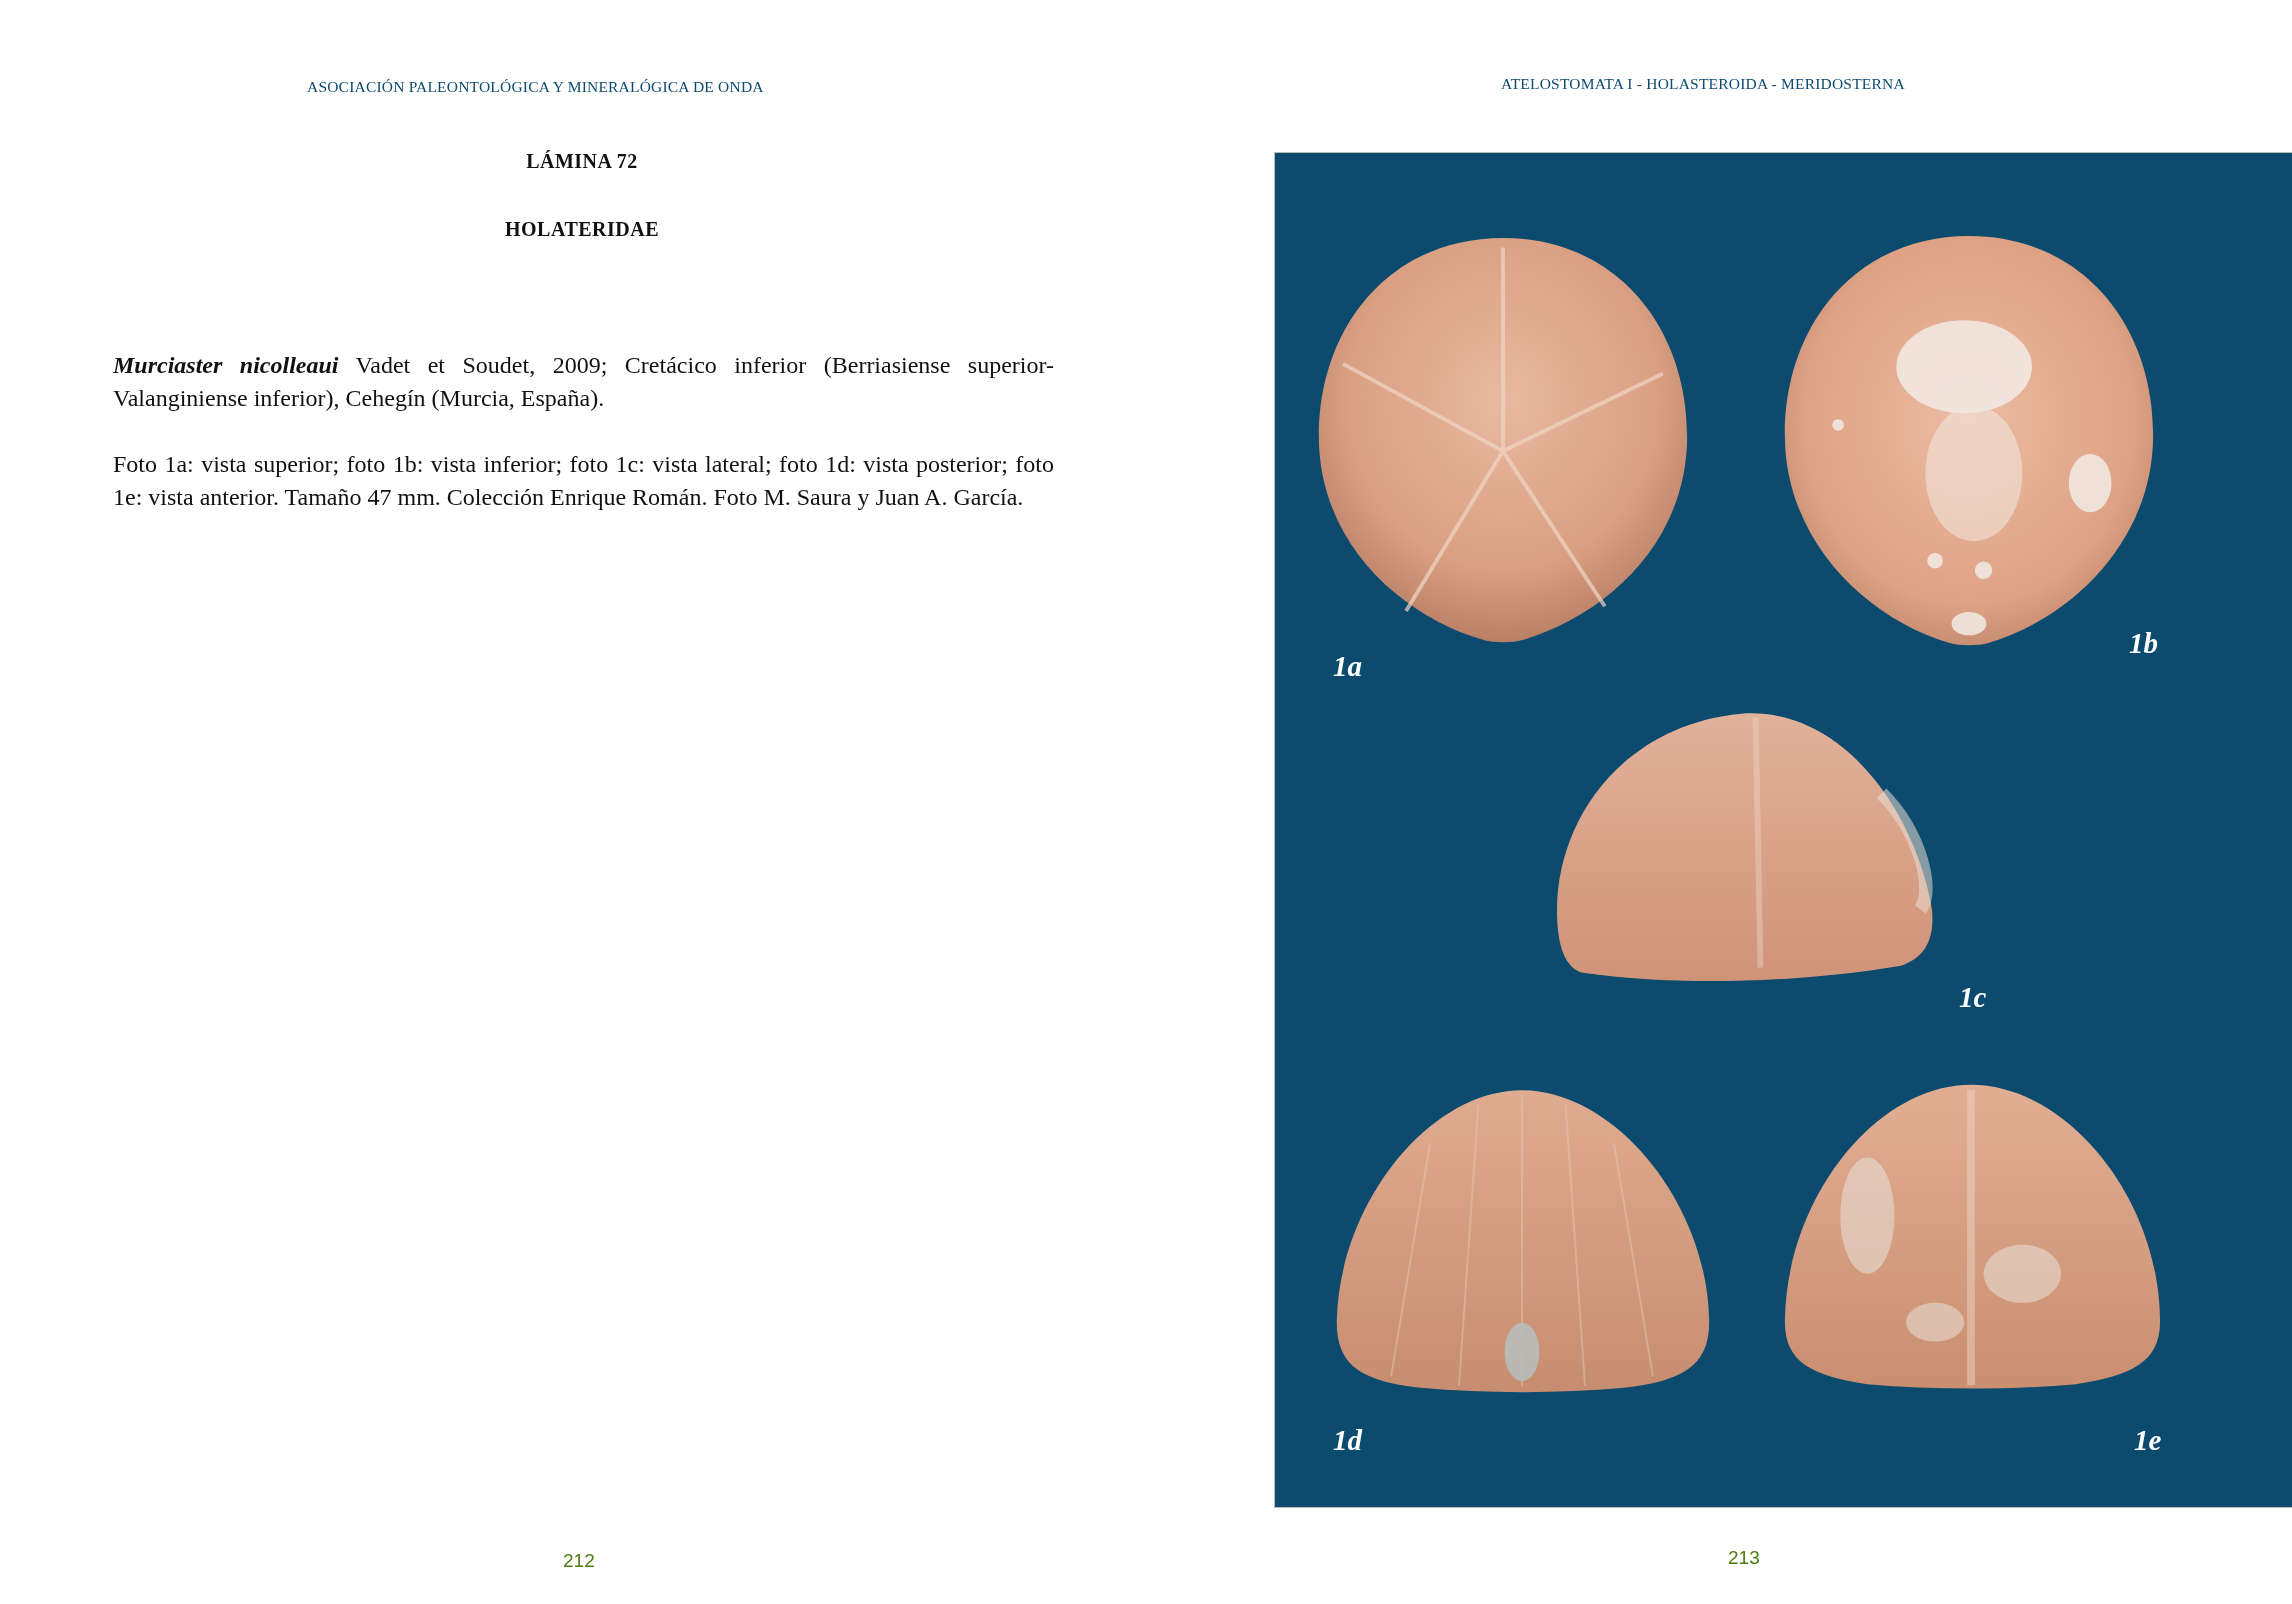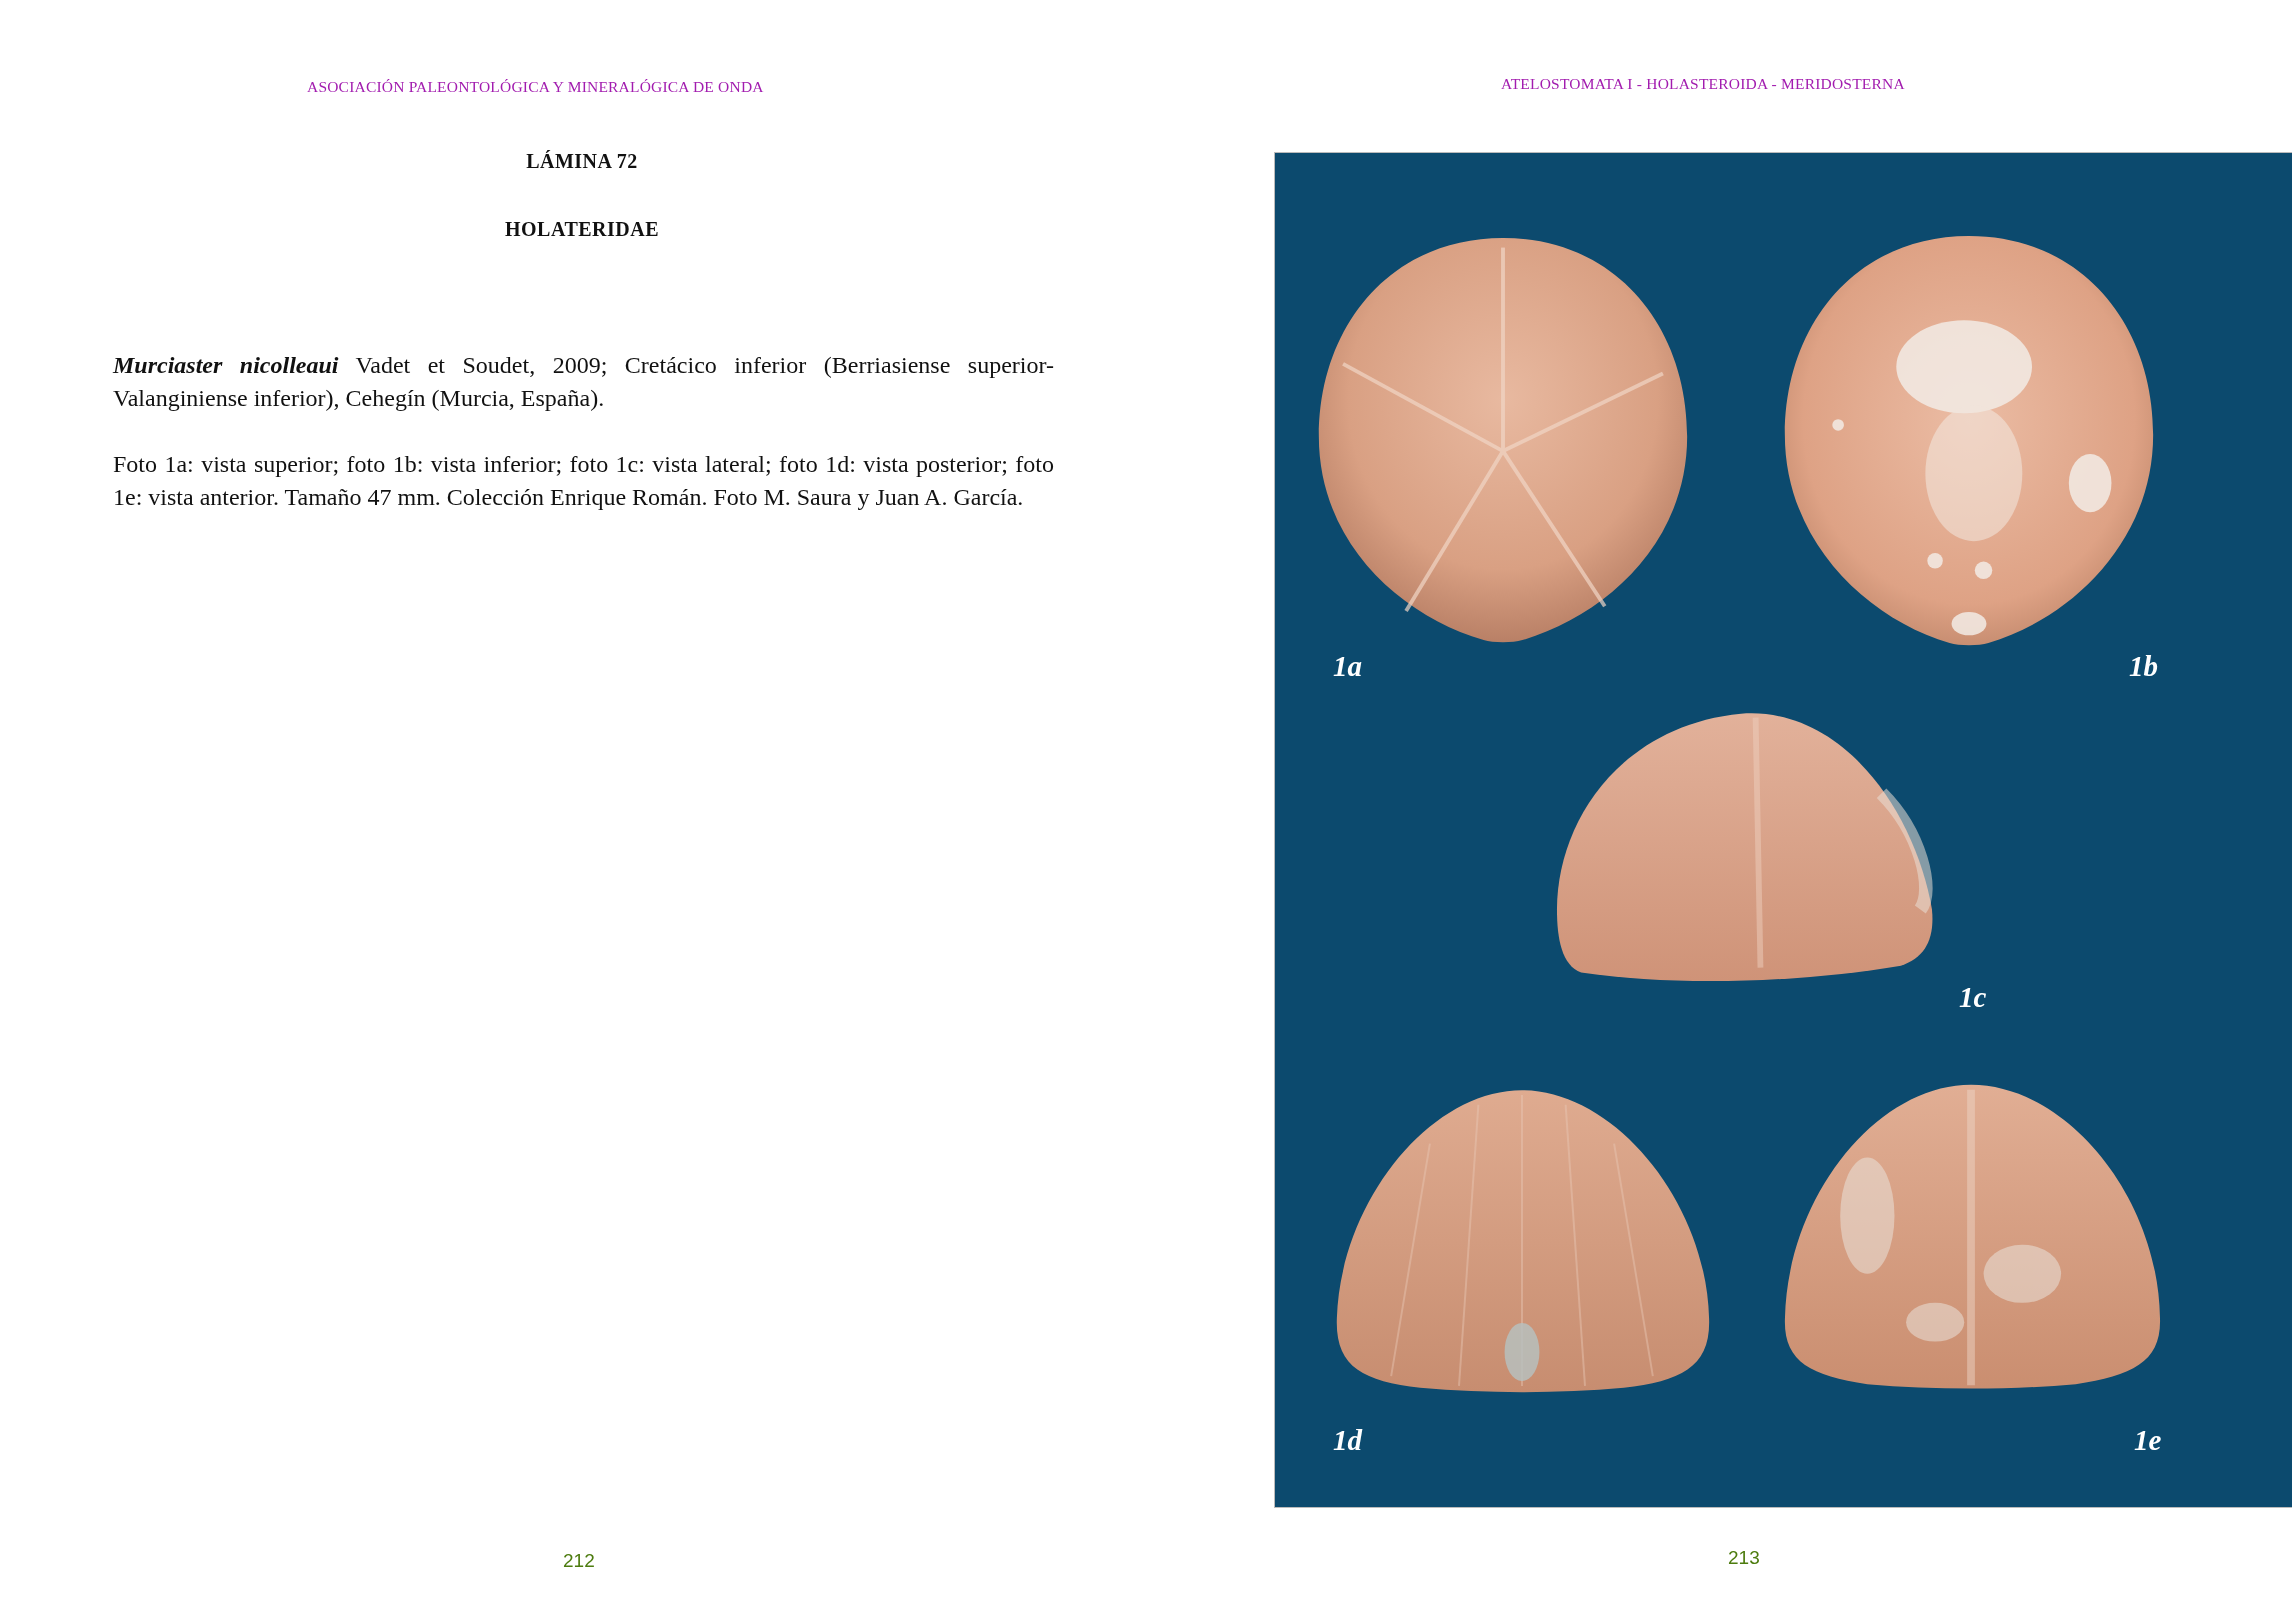--- a/index.html
+++ b/index.html
@@ -12,21 +12,21 @@
     color: #111;
   }
   .page { position: absolute; top: 0; height: 1604px; }
   .page-left { left: 0; width: 1146px; }
   .page-right { left: 1146px; width: 1146px; }
 
   .running-head {
     position: absolute;
     font-size: 15.5px;
     letter-spacing: 0.2px;
-    color: #a21caf;
+    color: #0c4a6e;
     white-space: nowrap;
   }
   .page-left .running-head { left: 307px; top: 78px; }
   .page-right .running-head { left: 355px; top: 75px; }
 
   .plate-title {
     position: absolute; left: 0; width: 1164px; text-align: center;
     top: 150px; font-weight: bold; font-size: 20px; letter-spacing: 0.5px;
   }
   .family-title {
@@ -127,21 +127,21 @@
           <ellipse cx="200" cy="250" rx="50" ry="70" opacity="0.6"></ellipse>
           <ellipse cx="320" cy="260" rx="22" ry="30"></ellipse>
           <ellipse cx="195" cy="405" rx="18" ry="12"></ellipse>
           <circle cx="160" cy="340" r="8"></circle>
           <circle cx="210" cy="350" r="9"></circle>
           <circle cx="60" cy="200" r="6"></circle>
         </g>
       </svg>
     </div>
     <div class="fig-label" style="left:58px; top:497px;">1a</div>
-    <div class="fig-label" style="left:854px; top:497px;">1b</div>
+    <div class="fig-label" style="left:854px; top:474px;">1b</div>
 
     <div class="specimen" style="left:277px; top:553px; width:383px; height:281px;">
       <svg viewBox="0 0 395 290">
         <defs>
           <linearGradient id="gc" x1="0" y1="0" x2="0" y2="1">
             <stop offset="0%" stop-color="#e2b19a"></stop>
             <stop offset="100%" stop-color="#cf9378"></stop>
           </linearGradient>
         </defs>
         <path d="M5 210 C 5 120, 70 20, 195 8 C 300 0, 375 110, 392 210 C 395 240, 385 260, 360 268 C 260 285, 130 290, 30 275 C 10 268, 5 240, 5 210 Z" fill="url(#gc)"></path>

